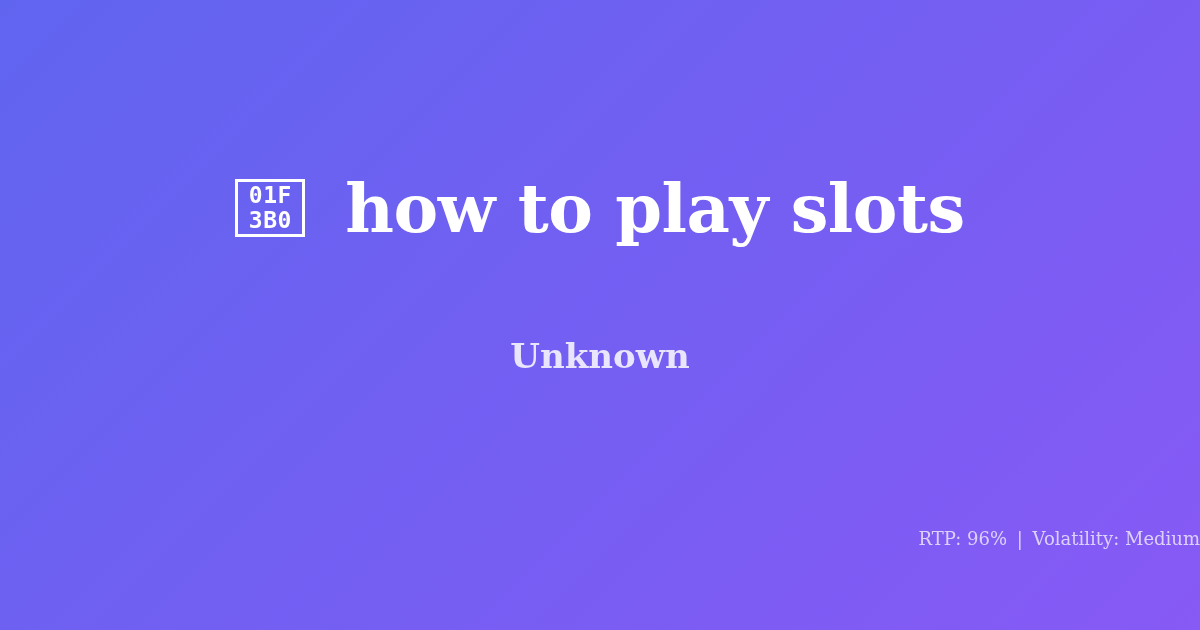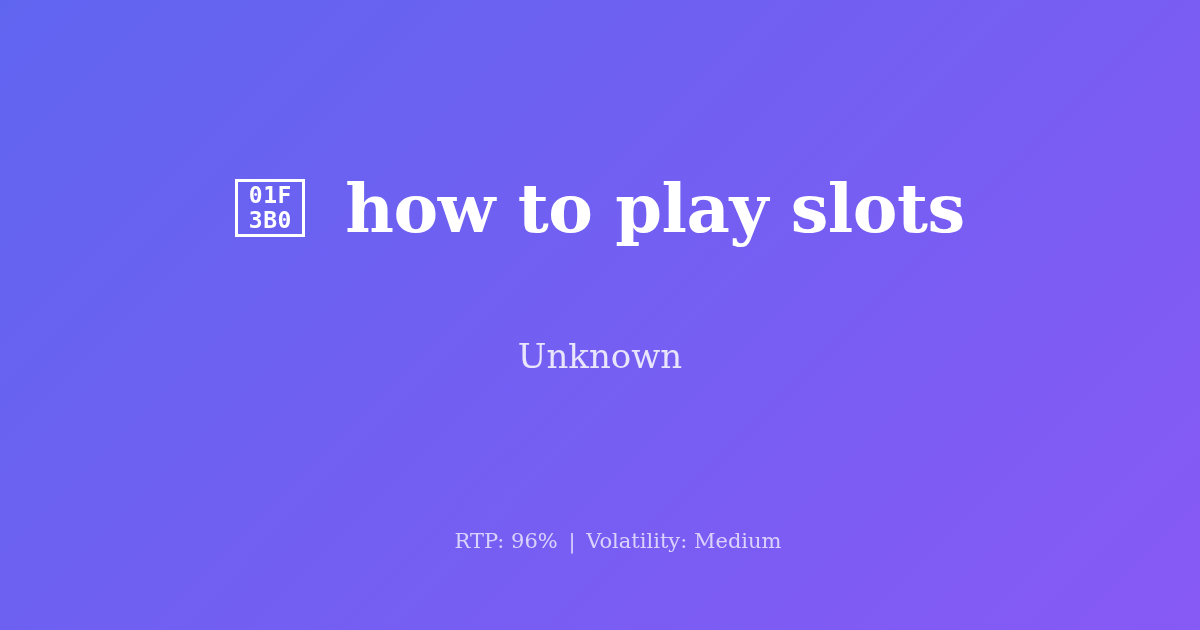--- a/index.html
+++ b/index.html
@@ -83,37 +83,37 @@
     line-height: 1.06;
     letter-spacing: -0.5px;
     text-align: left;
     white-space: nowrap;
   }
 
   .subtitle {
     margin-top: 48px;
     color: rgba(255, 255, 255, 0.84);
     font-family: "DejaVu Serif", "Liberation Serif", serif;
-    font-weight: 400;
+    font-weight: 700;
     font-size: 34px;
     line-height: 1.2;
     text-align: center;
   }
 
   
   .footer-meta {
     position: absolute;
     left: 0;
     right: 0;
     top: 528px;
-    text-align: center;
+    text-align: right;
     color: rgba(255, 255, 255, 0.72);
     font-family: "DejaVu Serif", "Liberation Serif", serif;
     font-weight: 400;
-    font-size: 21px;
+    font-size: 18px;
     line-height: 1.25;
     margin-left: 36px;
   }
   .footer-meta .sep {
     padding: 0 4px;
   }
 </style>
 </head>
 <body>
 

